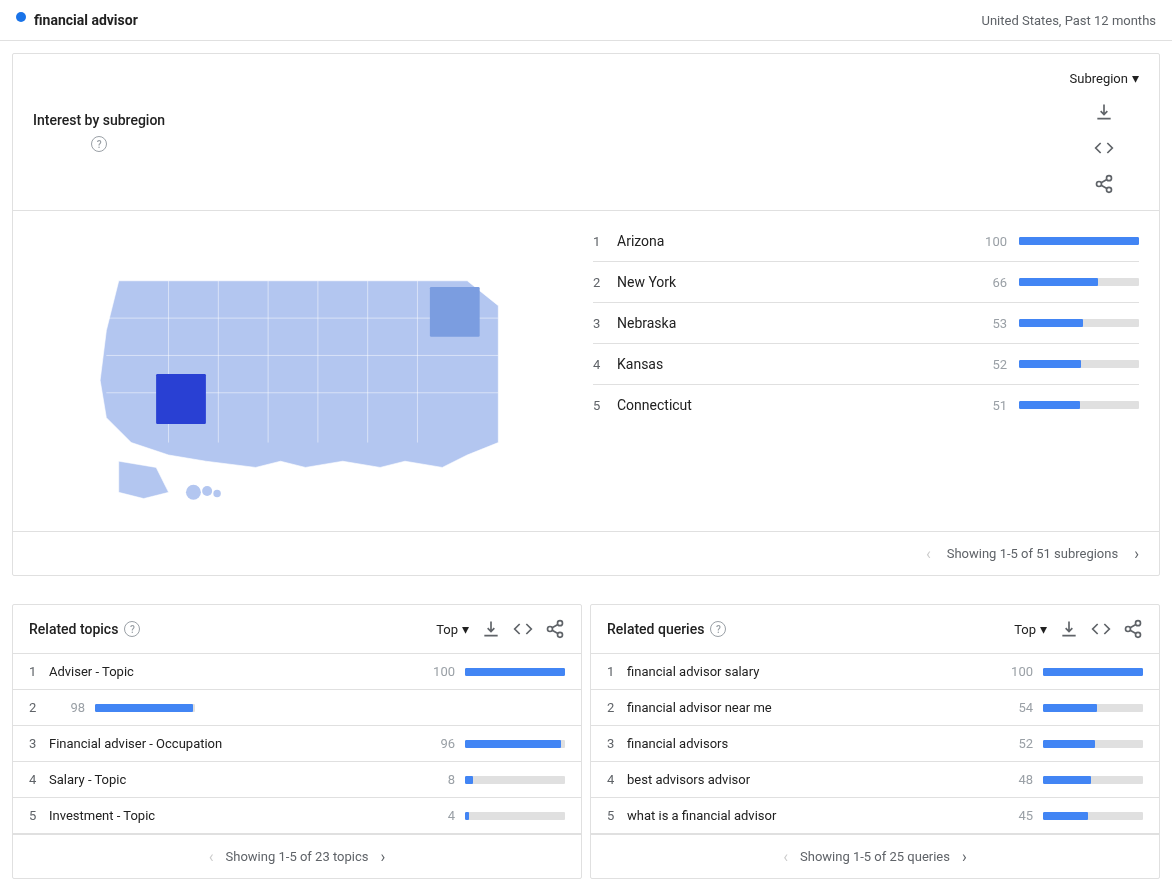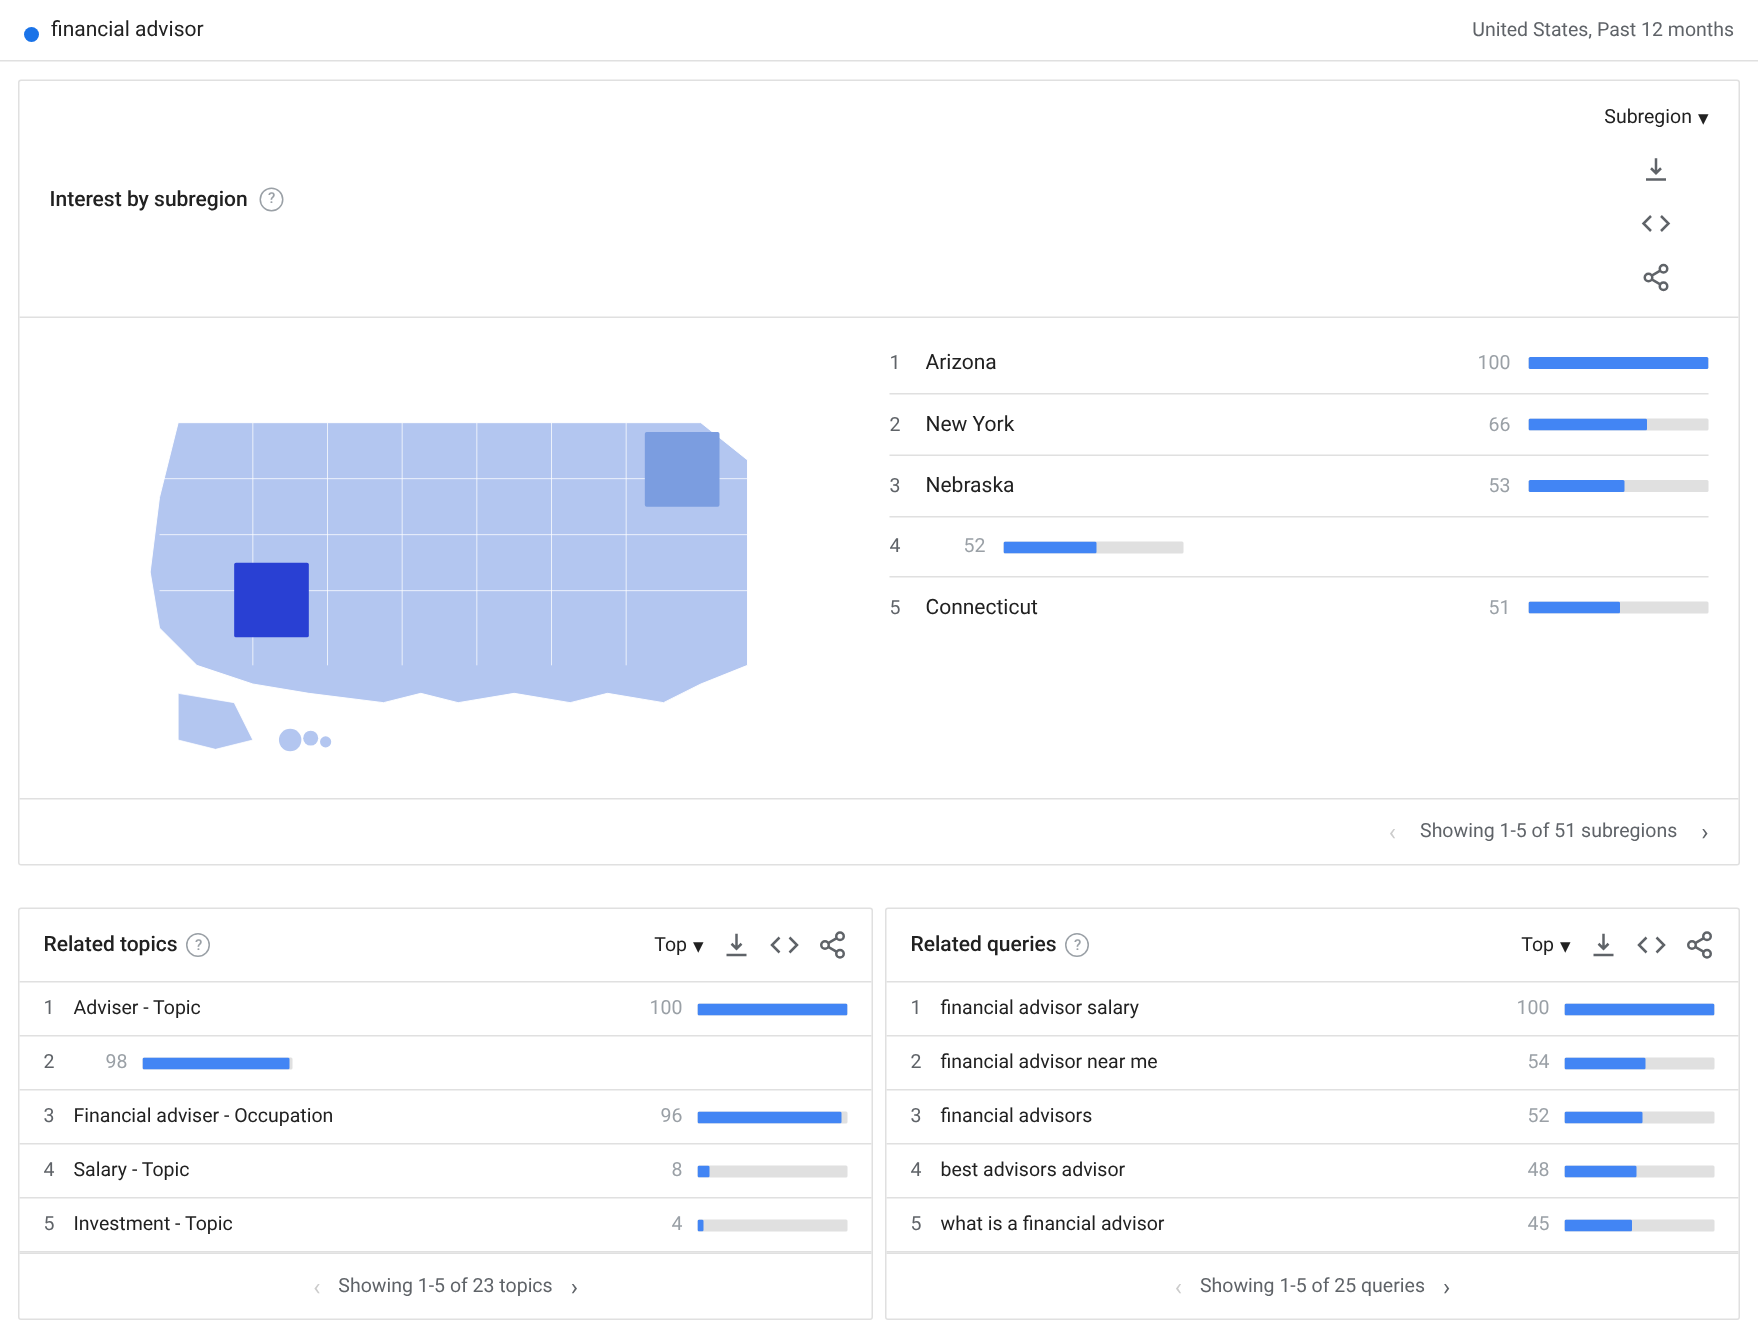--- a/index.html
+++ b/index.html
@@ -2,31 +2,31 @@
 <html><head>
   <meta charset="utf-8">
   <style>
     * { box-sizing: border-box; margin: 0; padding: 0; }
     body { font-family: 'Roboto', Arial, sans-serif; font-size: 13px; color: #212121; background: #fff; }
 
     .top-bar {
       display: flex; justify-content: space-between; align-items: center;
       padding: 12px 16px; border-bottom: 1px solid #e0e0e0;
     }
-    .top-bar-left { display: flex; align-items: flex-end; gap: 8px; font-size: 14px; font-weight: 400; }
+    .top-bar-left { display: flex; align-items: flex-start; gap: 8px; font-size: 14px; font-weight: 700; }
     .dot { width: 10px; height: 10px; border-radius: 50%; background: #1a73e8; }
     .top-bar-right { font-size: 13px; color: #5f6368; }
 
     .section { border: 1px solid #e0e0e0; margin: 12px; border-radius: 2px; }
 
     .section-header {
       display: flex; justify-content: space-between; align-items: center;
       padding: 16px 20px; border-bottom: 1px solid #e0e0e0;
     }
-    .section-title { font-size: 14px; font-weight: 500; display: flex; align-items: center; gap: 8px; }
+    .section-title { font-size: 14px; font-weight: 500; display: flex; align-items: center; gap: 8px; flex-direction: column; }
     .help-icon {
       width: 16px; height: 16px; border-radius: 50%; border: 1px solid #9aa0a6;
       display: inline-flex; align-items: center; justify-content: center;
       font-size: 10px; color: #9aa0a6; cursor: pointer;
     }
     .header-controls { display: flex; align-items: center; gap: 16px; flex-direction: column; }
     .subregion-dropdown {
       display: flex; align-items: center; gap: 4px; font-size: 13px;
       cursor: pointer; color: #212121;
     }
@@ -189,20 +189,21 @@
       <div class="data-row">
         <span class="row-num">3</span>
         <span class="row-label">Nebraska</span>
         <span class="row-value">53</span>
         <div class="bar-container">
           <div class="bar-fill" style="width:53%"></div>
         </div>
       </div>
       <div class="data-row">
         <span class="row-num">4</span>
+        <span class="row-label">Kansas</span>
         <span class="row-value">52</span>
         <div class="bar-container">
           <div class="bar-fill" style="width:52%"></div>
         </div>
       </div>
       <div class="data-row">
         <span class="row-num">5</span>
         <span class="row-label">Connecticut</span>
         <span class="row-value">51</span>
         <div class="bar-container">

